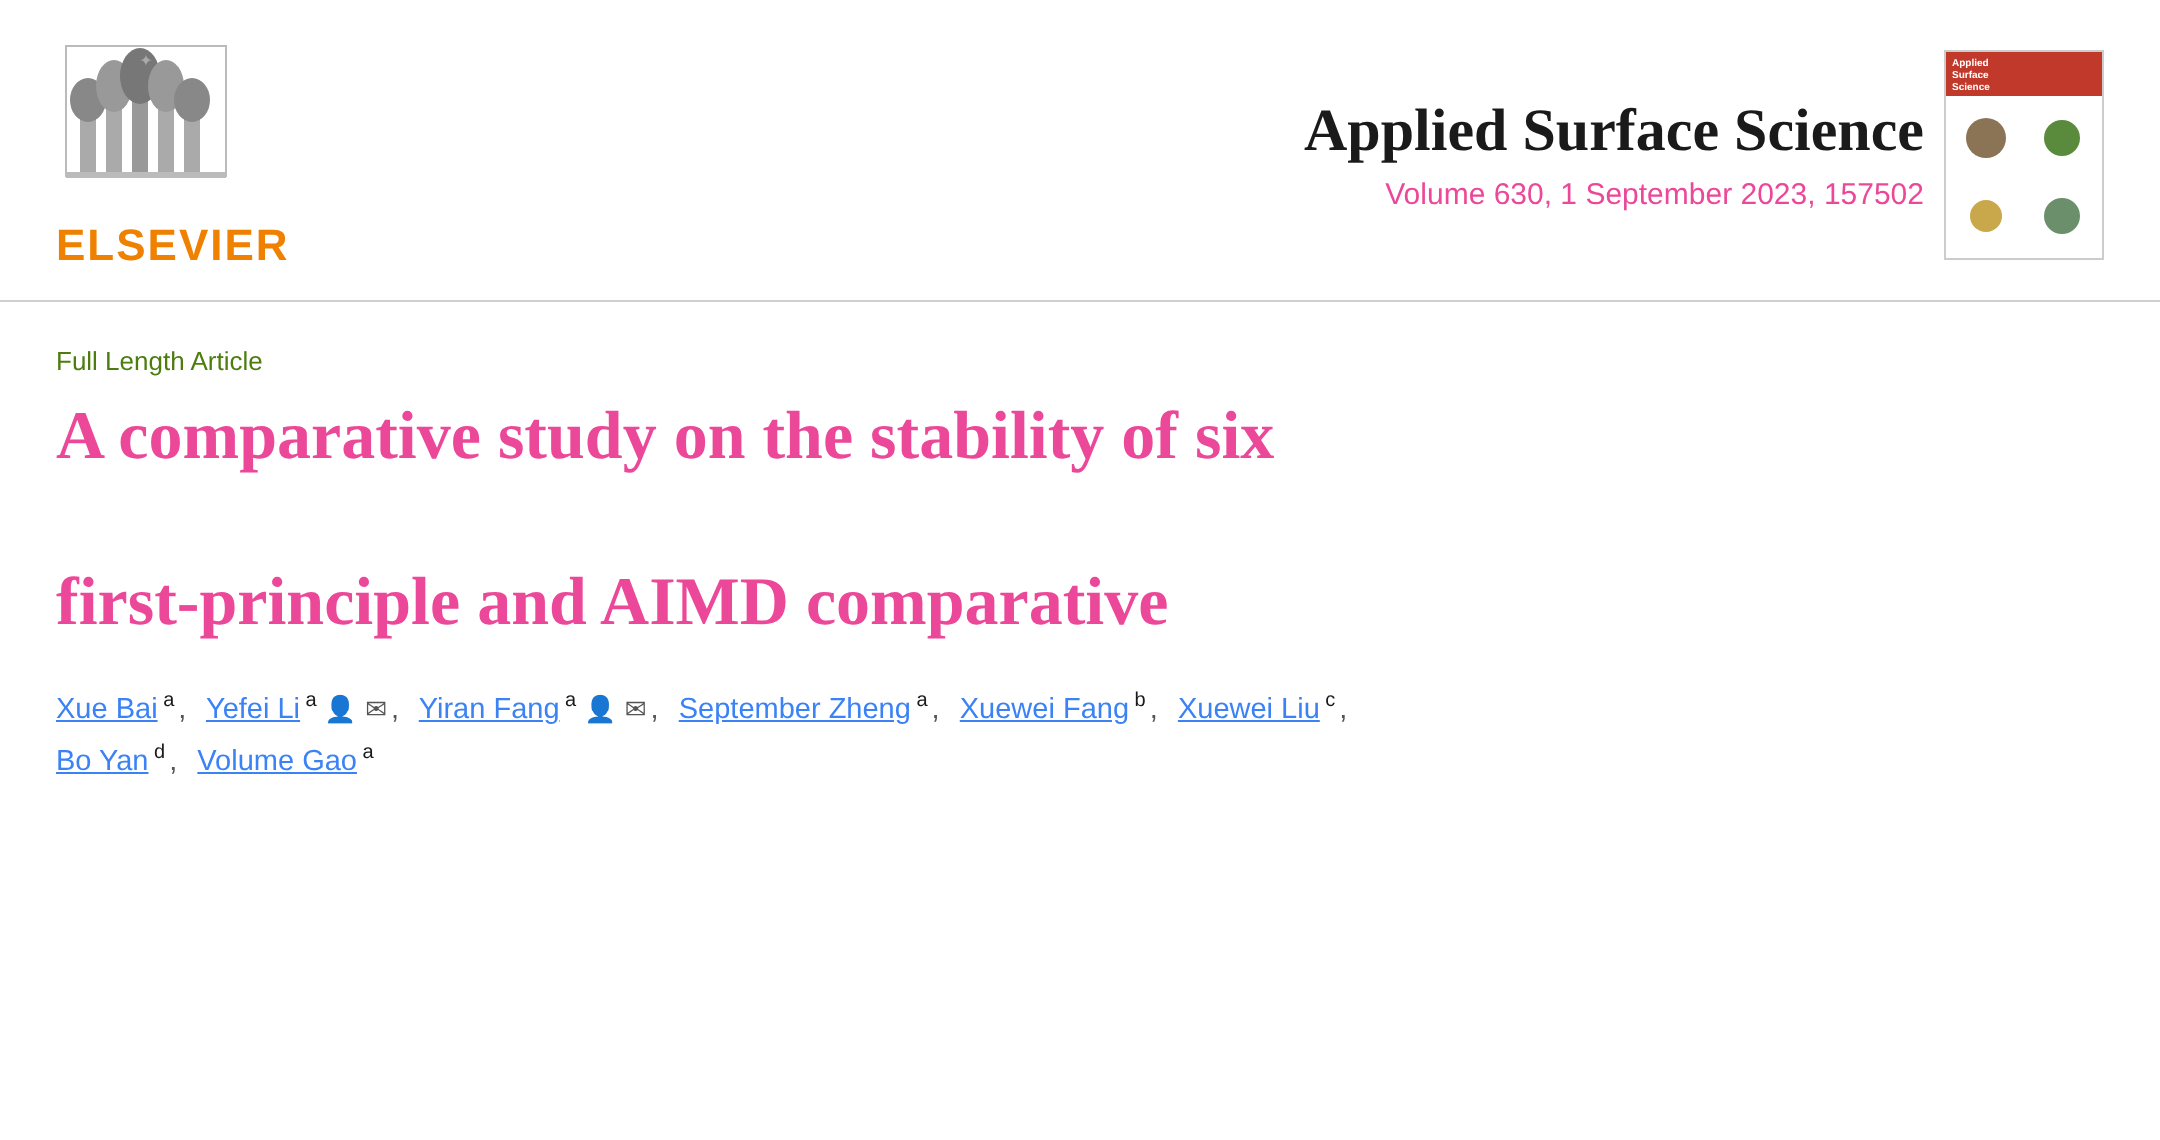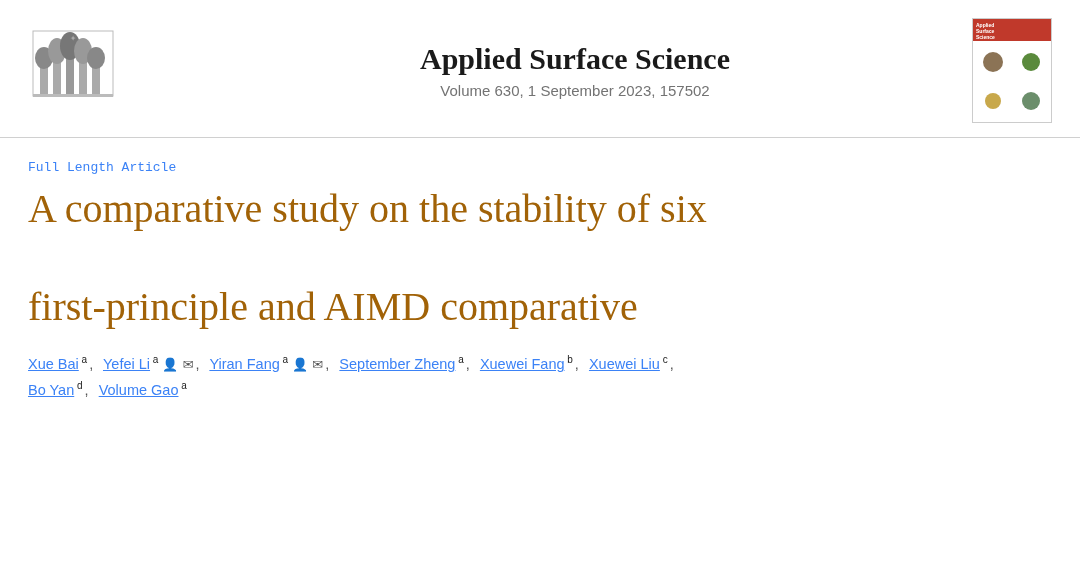--- a/index.html
+++ b/index.html
@@ -46,36 +46,36 @@
       font-size: 22px;
       font-weight: bold;
       color: #F08000;
       letter-spacing: 1px;
       margin-top: 2px;
     }
 
     .journal-info {
       display: flex;
       flex-direction: column;
-      align-items: center;
+      align-items: flex-end;
       flex: 1;
     }
 
     .journal-title {
       font-size: 30px;
       font-weight: bold;
       color: #1a1a1a;
       font-family: Georgia, serif;
       margin-bottom: 6px;
       text-align: center;
     }
 
     .journal-meta {
       font-size: 15px;
-      color: #737373;
+      color: #ec4899;
       font-family: Arial, sans-serif;
     }
 
     .journal-cover {
       min-width: 90px;
       display: flex;
       align-items: center;
       justify-content: flex-end;
     }
 
@@ -122,32 +122,32 @@
     .cover-cell-4 { background: #6b8e6b; border-radius: 50%; width: 18px; height: 18px; margin: auto; }
 
     
     .content {
       padding: 22px 28px 16px 28px;
       flex: 1;
     }
 
     .article-type {
       font-size: 13px;
-      color: #3b82f6;
-      font-family: Liberation Mono, monospace;
+      color: #4d7c0f;
+      font-family: Liberation Sans, sans-serif;
       margin-bottom: 10px;
       font-style: normal;
     }
 
     .article-title {
-      font-size: 40px;
+      font-size: 34px;
       line-height: 1.22;
-      color: #a16207;
+      color: #ec4899;
       font-family: Georgia, serif;
-      font-weight: normal;
+      font-weight: bold;
       margin-bottom: 20px;
       max-width: 980px;
     }
 
     .authors-line {
       font-size: 14.5px;
       color: #1a1a1a;
       font-family: Arial, sans-serif;
       line-height: 1.7;
     }
@@ -200,20 +200,21 @@
         <ellipse cx="16" cy="32" rx="9" ry="11" fill="#888"></ellipse>
         <ellipse cx="29" cy="25" rx="9" ry="13" fill="#999"></ellipse>
         <ellipse cx="42" cy="20" rx="10" ry="14" fill="#777"></ellipse>
         <ellipse cx="55" cy="25" rx="9" ry="13" fill="#999"></ellipse>
         <ellipse cx="68" cy="32" rx="9" ry="11" fill="#888"></ellipse>
 
         <rect x="5" y="68" width="80" height="3" fill="#bbb"></rect>
 
         <text x="45" y="15" text-anchor="middle" font-size="8" fill="#aaa">✦</text>
       </svg>
+      <span class="elsevier-text">ELSEVIER</span>
     </div>
 
     <div class="journal-info">
       <span class="journal-title">Applied Surface Science</span>
       <span class="journal-meta">Volume 630, 1 September 2023, 157502</span>
     </div>
 
     <div class="journal-cover">
       <div class="cover-image" title="Applied Surface Science cover">
         <div class="cover-top">

